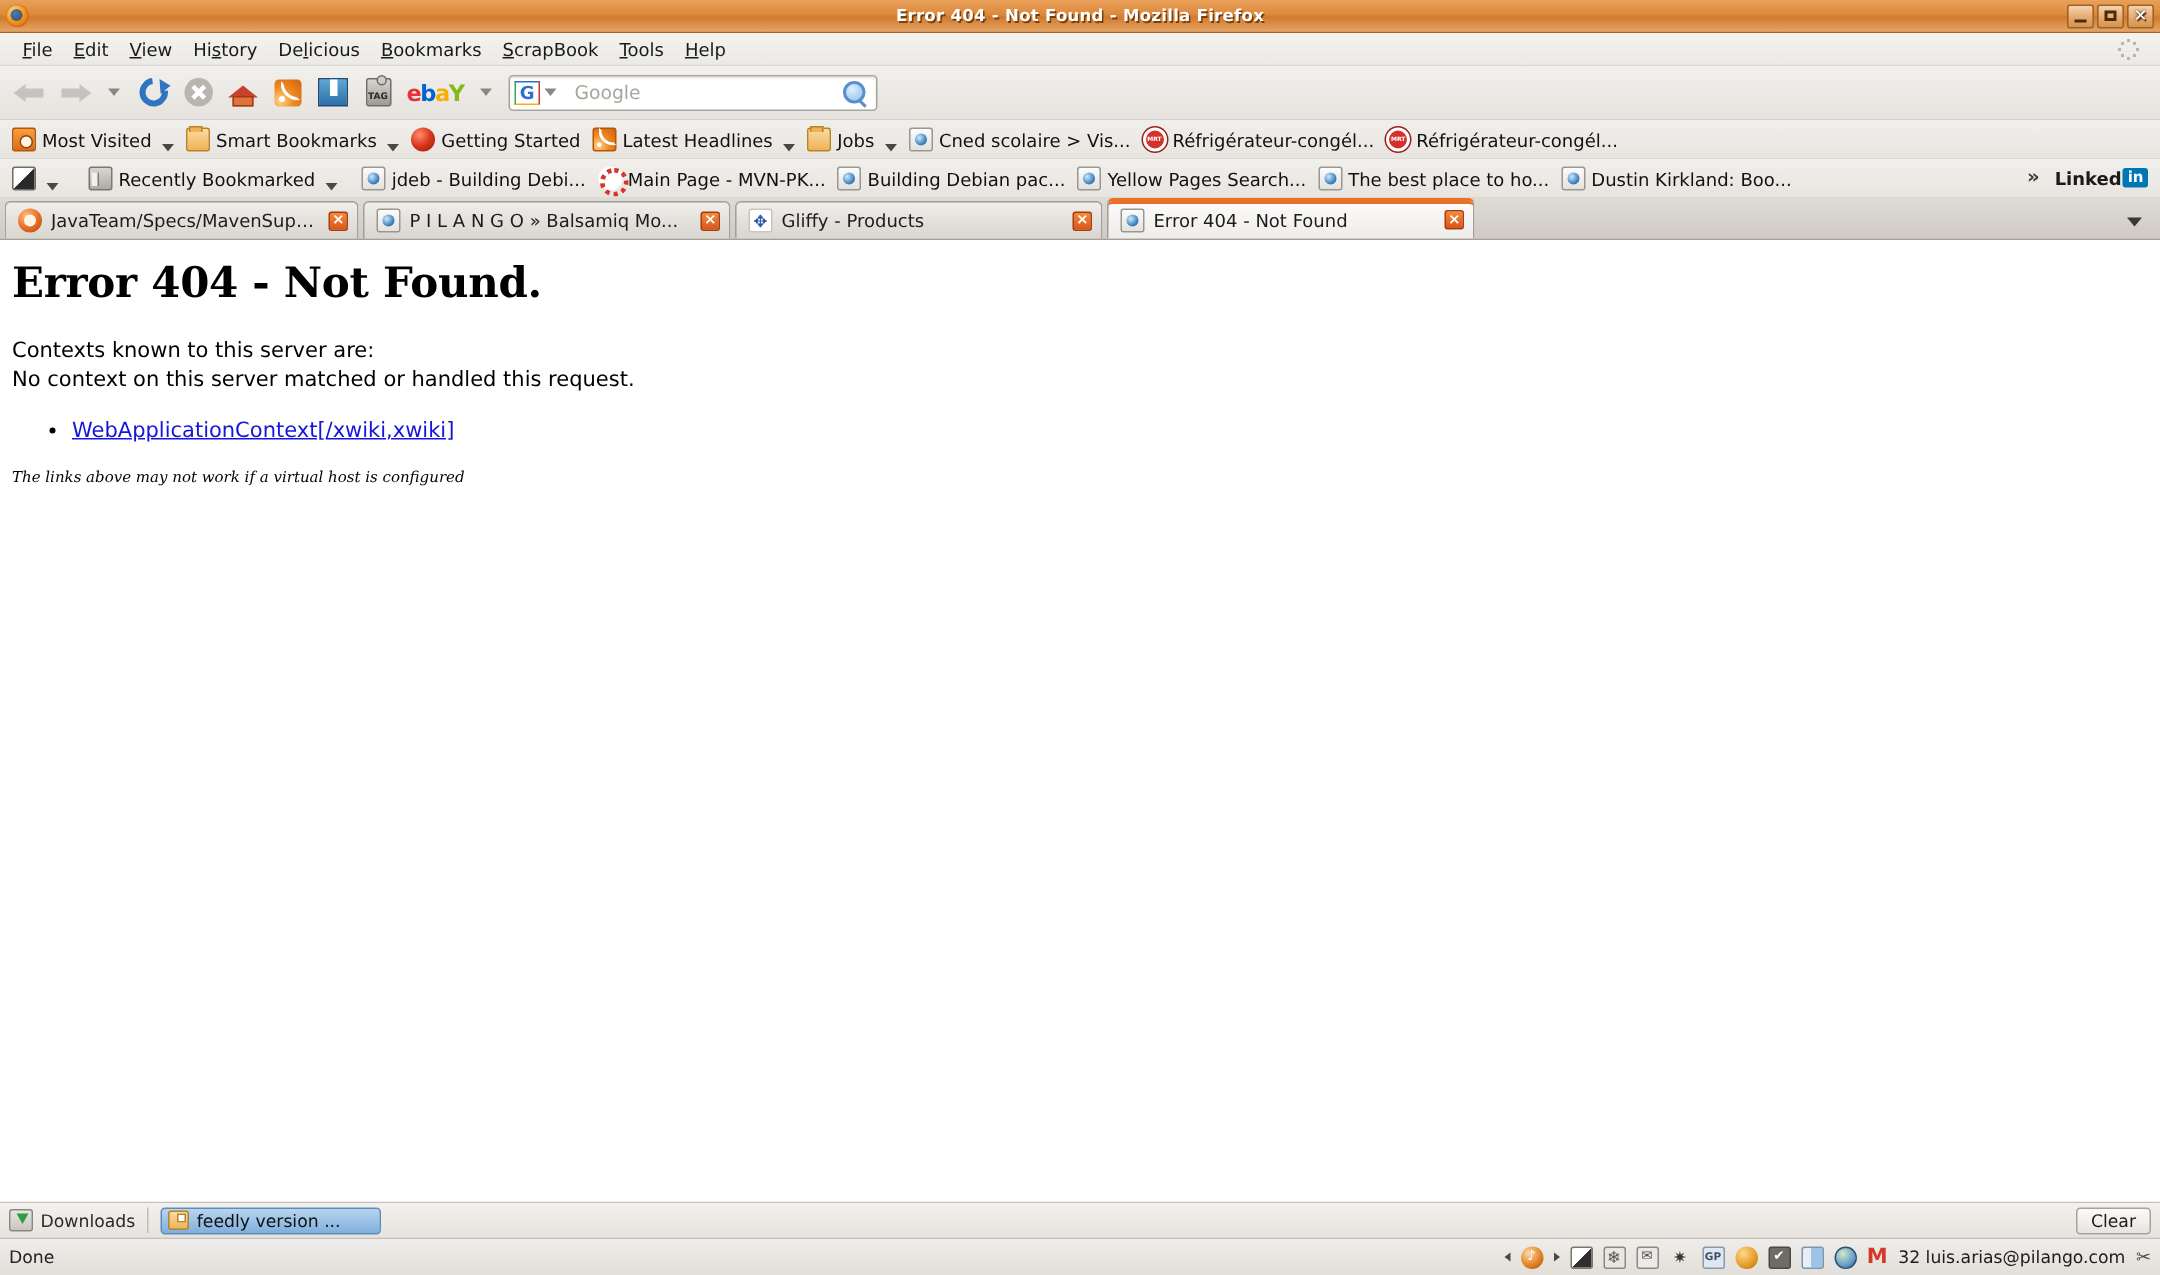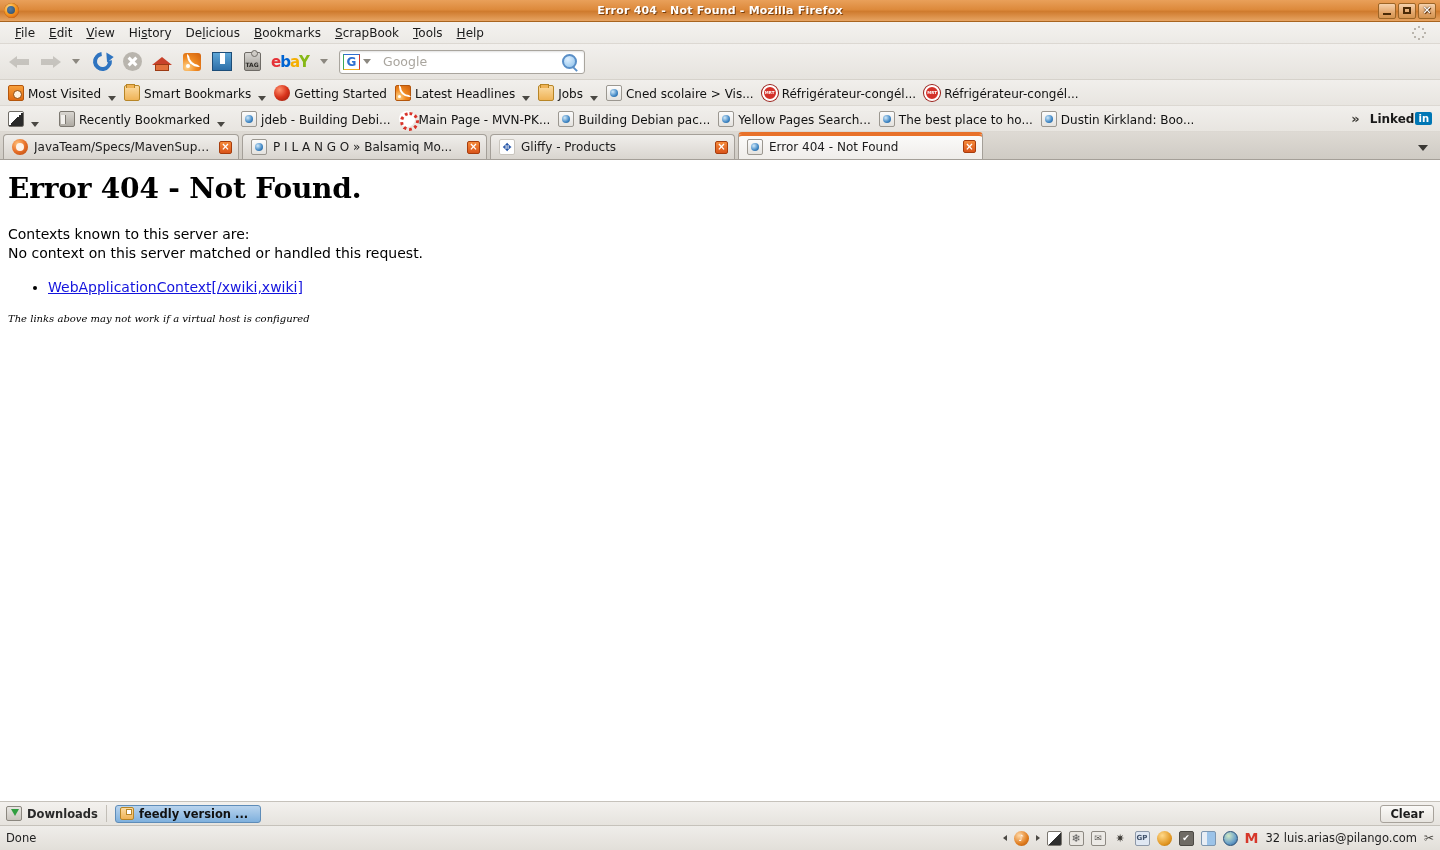--- a/index.html
+++ b/index.html
@@ -285,36 +285,36 @@
   .err-note {
     font-family:"DejaVu Serif", serif; font-style: italic; font-size:10px; color:#000;
     margin-top: 16px;
   }
 
   
   .dlbar {
     height: 24px; flex: 0 0 24px;
     background: linear-gradient(to bottom,#f3f1ee,#e6e3de);
     border-top:1px solid #c6c2bb;
-    display:flex; align-items:center; padding-left:6px; gap:6px;font-weight:bold;
+    display:flex; align-items:center; padding-left:6px; gap:6px;
   }
   .dl-item { display:flex; align-items:center; gap:5px; font-size:11.5px; color:#2a2a2a; }
   .ico-dl {
     width:16px;height:15px;position:relative;
     background:linear-gradient(to bottom,#e8e6e2,#c9c5be); border:1px solid #8b877f; border-radius:2px;
   }
   .ico-dl::after{
     content:""; position:absolute; left:4px; top:2px;
     border-left:4px solid transparent;border-right:4px solid transparent;border-top:7px solid #2f9e3f;
   }
   .dl-divider { width:1px;height:17px;background:#c2beb7;margin:0 2px; }
   .task-btn {
     display:flex;align-items:center;gap:5px;
     background:linear-gradient(to bottom,#b9d4ee,#7fb0dd);
-    border:1px solid #5e8cb8; border-radius:3px; padding:1px 12px 1px 4px;
+    border:1px solid #5e8cb8; border-radius:3px; padding:1px 26px 1px 4px;
     font-size:11.5px; color:#111;
   }
   .ico-feedly {
     width:14px;height:13px;background:linear-gradient(to bottom,#fbdba2,#efb356);
     border:1px solid #b78526; border-radius:2px; position:relative;
   }
   .ico-feedly::before{content:"";position:absolute;right:1px;top:1px;width:4px;height:4px;background:#fff;border:1px solid #b78526;}
   .dl-clear {
     margin-left:auto; margin-right:6px;
     border:1px solid #a7a29b; border-radius:3px; padding:1px 9px;

